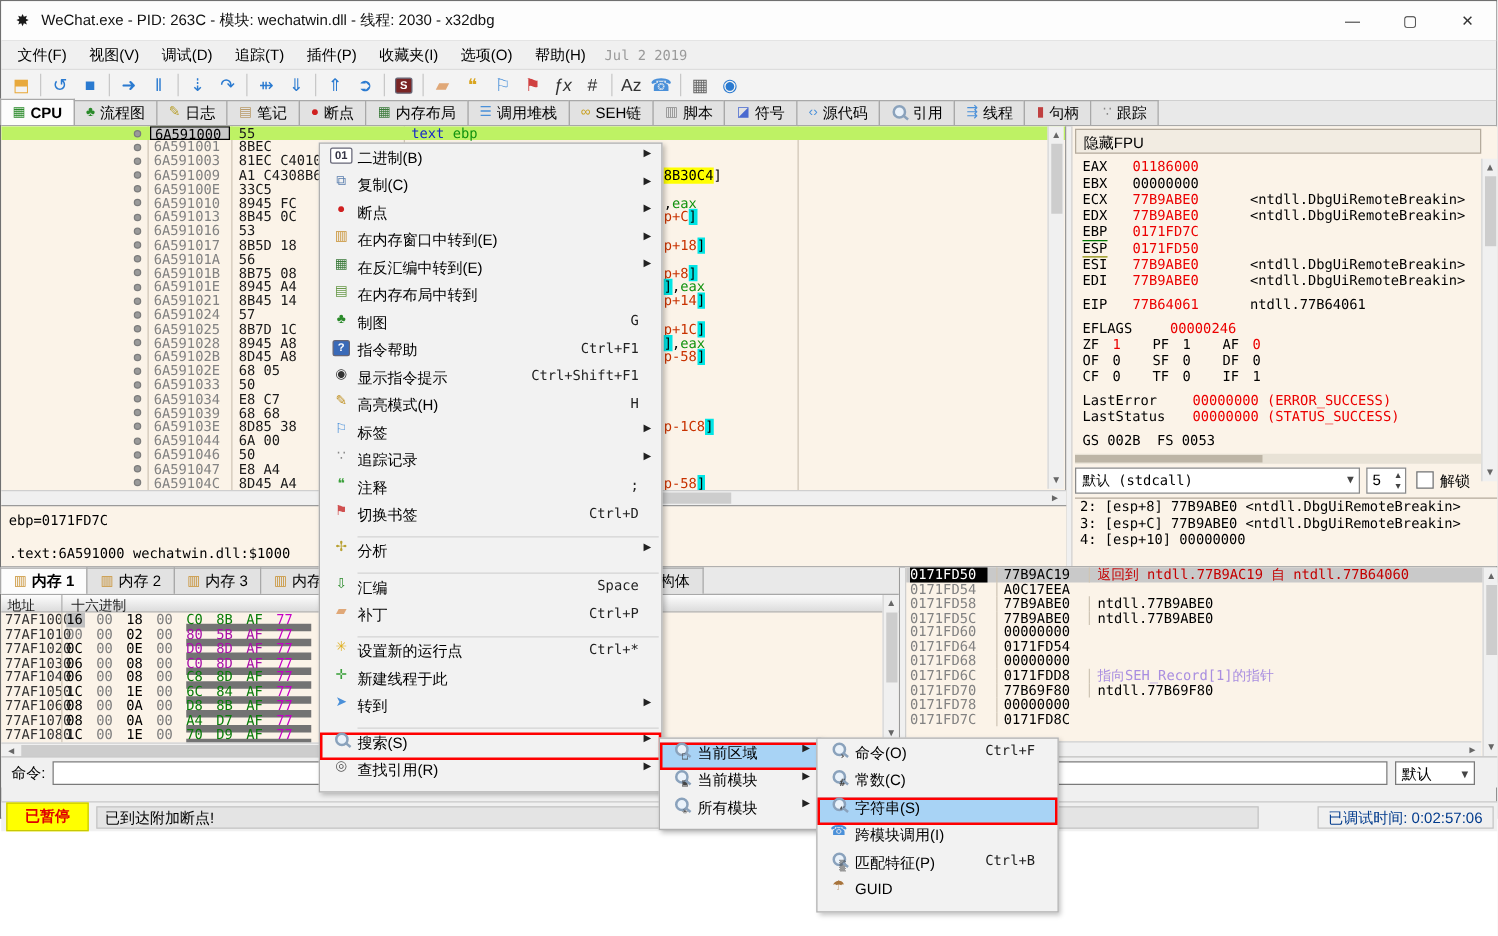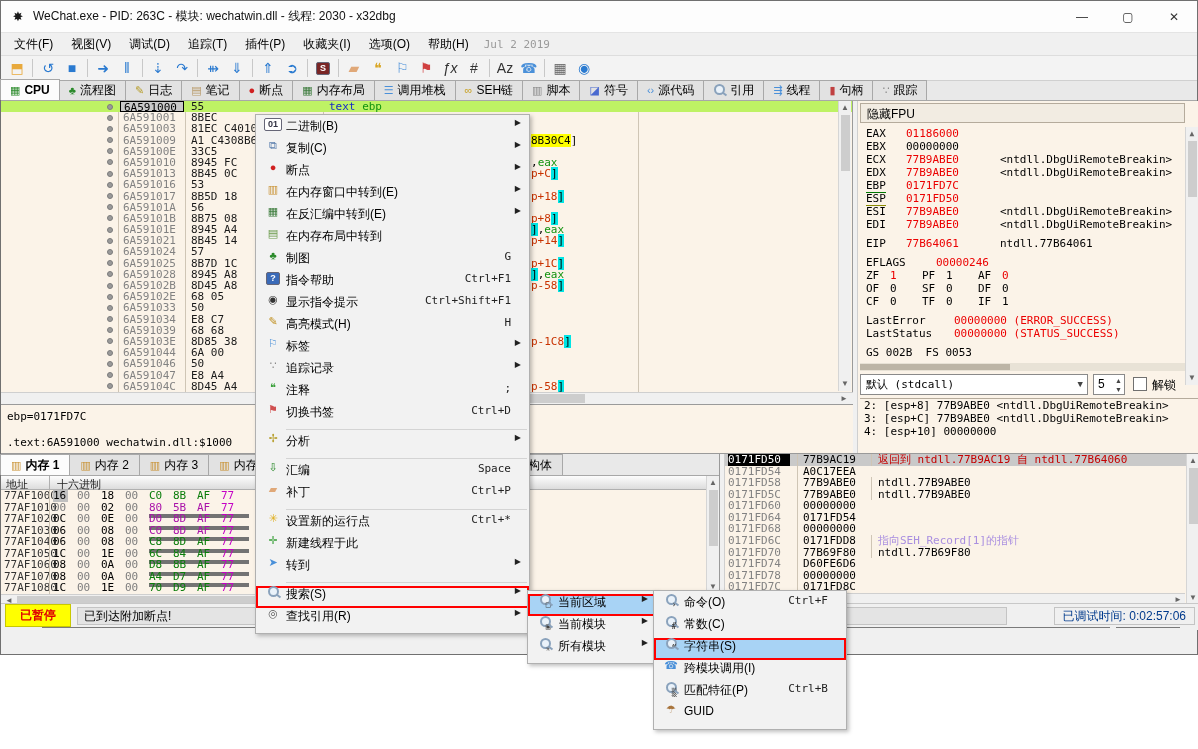--- a/index.html
+++ b/index.html
@@ -99,21 +99,21 @@
 .dh1{position:absolute;left:5px;top:1px}
 .dh2{position:absolute;left:56px;top:1px}
 .dumphdr .hline{position:absolute;left:48px;top:0;height:14px;width:1px;background:#b0b0b0}
 .mrows{position:absolute;left:0;top:36px;width:100%;height:104px;font-family:"DejaVu Sans Mono",monospace;font-size:11px}
 .mrow{position:relative;height:11.5px;line-height:11.5px}
 .maddr{position:absolute;left:3px;color:#333}
 .mb{position:absolute;width:15px}
 .mb.dim{color:#7d7d7d}
 .mb.dk{color:#000}
 .mb.selb{background:#c0c0c0}
-.ptr{position:absolute;left:148px;width:100px;border-bottom:4px solid #737373;height:28px}
+.ptr{position:absolute;left:148px;width:100px;border-bottom:6px solid #737373;height:15px}
 .pb{position:absolute;width:15px}
 .pc-g{color:#0a7d0a}.pc-m{color:#a911a9}.pc-hi{color:#c500c5}
 .mcol{position:absolute;left:48px;top:36px;width:1px;height:104px;background:#cfc5b5}
 .dump-hs{position:absolute;left:0;top:140px;width:719px;height:12px;background:#f0f0f0;border-top:1px solid #cfcfcf;font-size:8px;color:#666}
 .dump-hs .l{position:absolute;left:2px;width:12px;text-align:center;line-height:11px}
 .dump-hs .r{position:absolute;right:16px;width:12px;text-align:center;line-height:11px}
 .dump-hs .t{position:absolute;left:16px;top:1px;width:380px;height:9px;background:#cdcdcd}
 .dumppane .vscroll{right:0;height:118px;top:22px}
 
 .stackpane{position:absolute;left:723px;top:0;width:475px;height:152px;background:#fbf3e8;border-left:1px solid #cfcfcf}
@@ -128,21 +128,21 @@
 .stack-hs{position:absolute;left:0;top:139px;width:460px;height:12px;background:#f0f0f0;border-top:1px solid #cfcfcf;font-size:8px;color:#666}
 .stack-hs .r{position:absolute;right:3px;line-height:11px}
 .stackpane .vscroll{right:0;height:151px}
 
 
 .cmdbar{position:absolute;left:0;top:604px;width:1198px;height:25px;background:#f0f0f0;border-top:1px solid #c0c0c0;display:flex;align-items:center}
 .cmdlbl{margin:0 6px 0 8px}
 .cmdinput{width:1068px;height:19px;background:#fff;border:1px solid #7a7a7a;padding:0 4px;font-family:"DejaVu Sans Mono",monospace;font-size:11px}
 .cmdcombo{position:relative;margin-left:6px;width:64px;height:19px;background:#fff;border:1px solid #7a7a7a;padding:1px 4px}
 .cmdcombo .arr{position:absolute;right:3px;top:4px;font-size:9px;color:#444}
-.statusbar{position:absolute;left:0;top:602px;width:1198px;height:24px;background:#f0f0f0;border-top:1px solid #c8c8c8;display:flex;align-items:center;font-size:12px}
+.statusbar{position:absolute;left:0;top:640px;width:1198px;height:24px;background:#f0f0f0;border-top:1px solid #c8c8c8;display:flex;align-items:center;font-size:12px}
 .paused{background:#ffff00;color:#e00000;font-weight:bold;border:1px solid #c8c800;padding:2px 14px;margin-left:4px}
 .statmsg{background:#e4e4e4;border:1px solid #c4c4c4;height:18px;line-height:16px;padding:0 6px;margin-left:6px;width:930px}
 .stattime{margin-left:auto;margin-right:4px;border:1px solid #c4c4c4;height:18px;line-height:16px;padding:0 8px;color:#003a8c}
 
 
 .menu{position:absolute;background:#f2f2f2;border:1px solid #b0b0b0;box-shadow:2px 2px 4px rgba(0,0,0,.25);padding:3px 0;z-index:50}
 .mi{position:relative;height:22px;display:flex;align-items:flex-start;padding:0 8px 0 4px}
 .mi.hl{background:#a8d3f5}
 .mi.annot{outline:2px solid #f00;outline-offset:-2px}
 .micon{width:26px;display:flex;align-items:center;justify-content:center;font-size:12px;flex:none}
@@ -754,24 +754,20 @@
               <span class="saddr">0171FD6C</span>
               <span class="sval">0171FDD8</span>
               <span class="scom cc-purple">指向SEH_Record[1]的指针</span>
             </div>
             <div class="srow">
               <span class="saddr">0171FD70</span>
               <span class="sval">77B69F80</span>
               <span class="scom cc-k">ntdll.77B69F80</span>
             </div>
             <div class="srow">
-              <span class="saddr">0171FD74</span>
-              <span class="sval">D60FE6D6</span>
-            </div>
-            <div class="srow">
               <span class="saddr">0171FD78</span>
               <span class="sval">00000000</span>
             </div>
             <div class="srow">
               <span class="saddr">0171FD7C</span>
               <span class="sval">0171FD8C</span>
             </div>
           </div>
         <div class="stack-hs">
             <span class="r">►</span>

